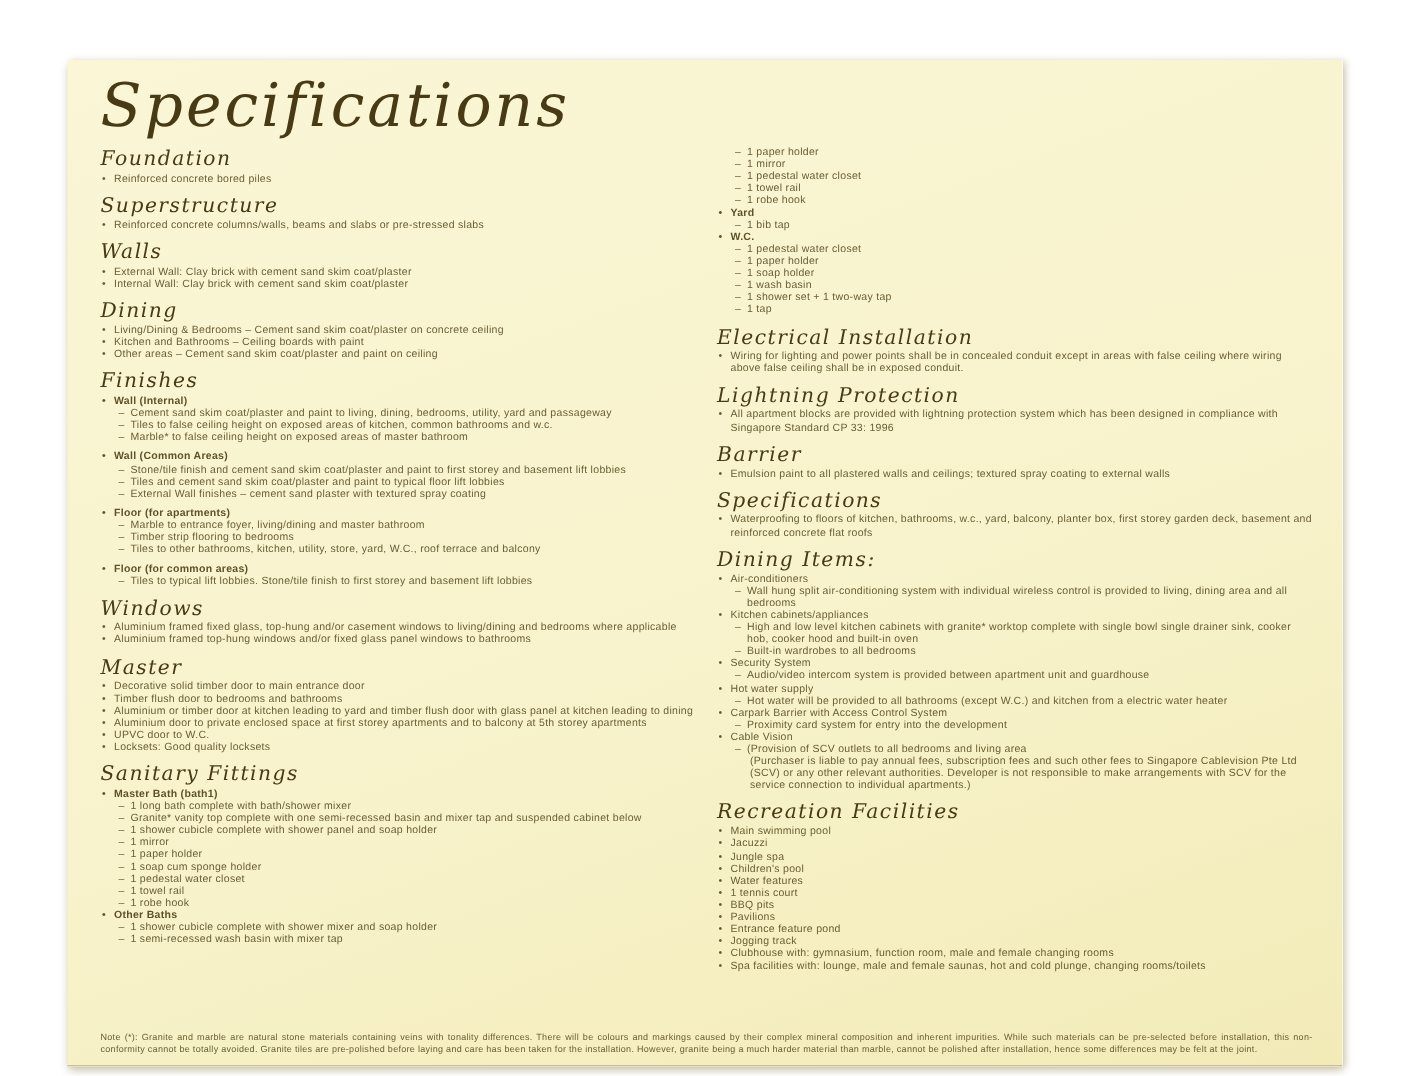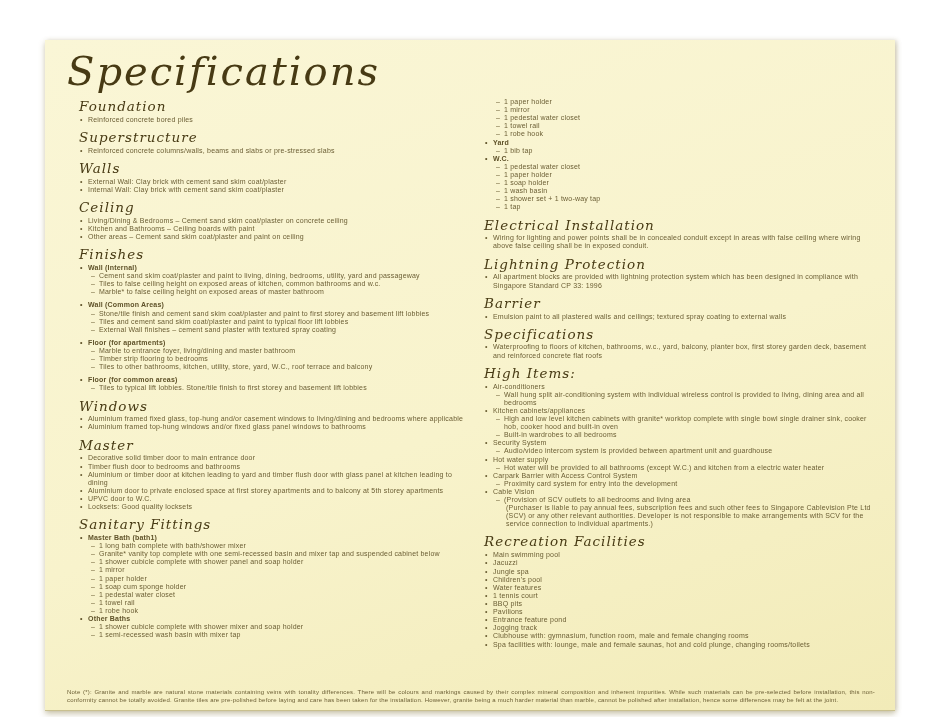--- a/index.html
+++ b/index.html
@@ -14,21 +14,21 @@
     background:linear-gradient(160deg,#faf6d6 0%, #f8f3cc 55%, #f2ebb8 100%);
     box-shadow:0 3px 6px rgba(150,140,90,.45), 2px 0 4px rgba(150,140,90,.25);
     border-bottom:1px solid #c9c08f;
     box-sizing:border-box; padding:10px 20px 8px 22px;
   }
   .title {
     font-family:"DejaVu Serif", serif; font-style:italic; font-weight:normal;
     font-size:40px; letter-spacing:2px; color:#473a14;
     margin:0 0 6px 0; line-height:1.05;
   }
-  .columns { display:flex; gap:14px;margin-left:12px; }
+  .columns { display:flex; gap:14px; }
   .col { width:397px; }
   section { margin:0; }
   .section-heading {
     font-family:"DejaVu Serif", serif; font-style:italic; font-weight:normal;
     font-size:13.5px; letter-spacing:1px; color:#473a14;
     margin:6px 0 2px 0; line-height:1.1;
   }
   section:first-child .section-heading { margin-top:1px; }
   .item {
     display:flex; align-items:flex-start;
@@ -75,21 +75,21 @@
           <div class="item l1">
             <span class="marker">•</span>
             <span class="itext">External Wall: Clay brick with cement sand skim coat/plaster</span>
           </div>
           <div class="item l1">
             <span class="marker">•</span>
             <span class="itext">Internal Wall: Clay brick with cement sand skim coat/plaster</span>
           </div>
         </section>
         <section>
-          <h2 class="section-heading">Ceiling</h2>
+          <h2 class="section-heading">Dining</h2>
           <div class="item l1">
             <span class="marker">•</span>
             <span class="itext">Living/Dining &amp; Bedrooms – Cement sand skim coat/plaster on concrete ceiling</span>
           </div>
           <div class="item l1">
             <span class="marker">•</span>
             <span class="itext">Kitchen and Bathrooms – Ceiling boards with paint</span>
           </div>
           <div class="item l1">
             <span class="marker">•</span>
@@ -330,21 +330,21 @@
           </div>
         </section>
         <section>
           <h2 class="section-heading">Specifications</h2>
           <div class="item l1">
             <span class="marker">•</span>
             <span class="itext">Waterproofing to floors of kitchen, bathrooms, w.c., yard, balcony, planter box, first storey garden deck, basement and reinforced concrete flat roofs</span>
           </div>
         </section>
         <section>
-          <h2 class="section-heading">High Items:</h2>
+          <h2 class="section-heading">Dining Items:</h2>
           <div class="item l1">
             <span class="marker">•</span>
             <span class="itext">Air-conditioners</span>
           </div>
           <div class="item l2">
             <span class="marker">–</span>
             <span class="itext">Wall hung split air-conditioning system with individual wireless control is provided to living, dining area and all bedrooms</span>
           </div>
           <div class="item l1">
             <span class="marker">•</span>

